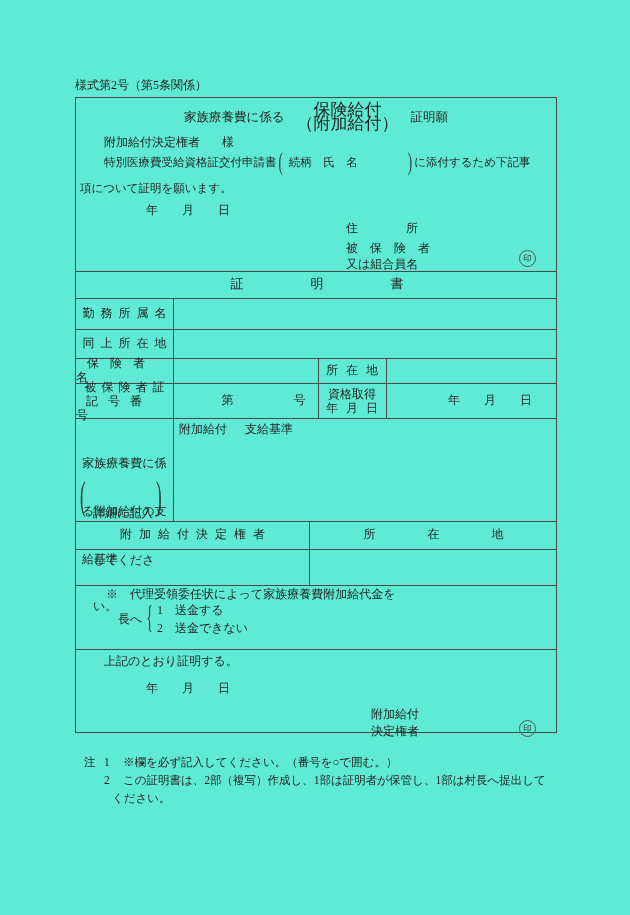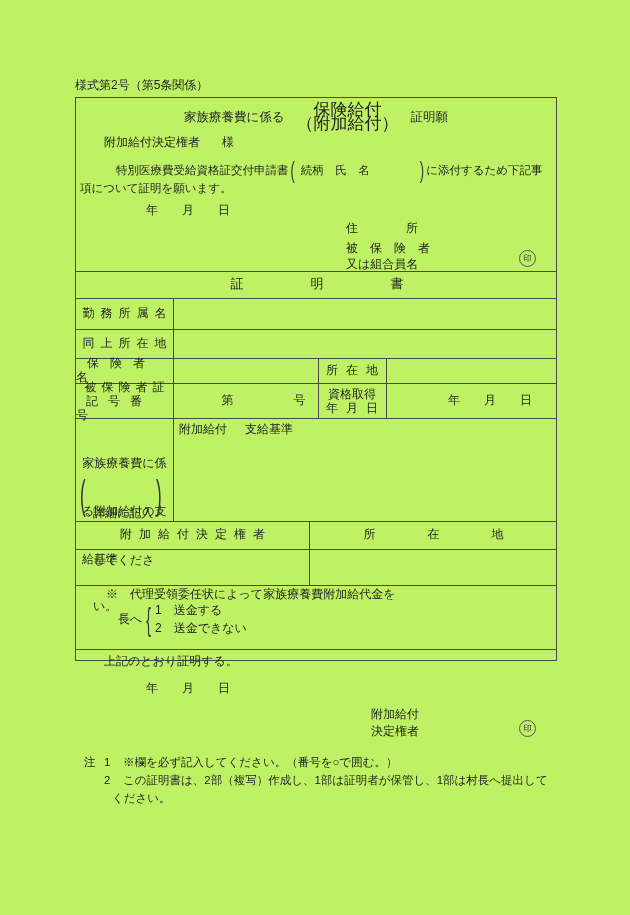--- a/index.html
+++ b/index.html
@@ -1,42 +1,42 @@
 <!DOCTYPE html>
 <html><head>
 <meta charset="utf-8">
 <style>
   * { margin:0; padding:0; box-sizing:border-box; }
   body { background:#e8e8e8; }
   .page {
     position:relative; width:630px; height:915px; margin:0 auto;
-    background:#bef264; color:#1f1f1f;
-    font-family:Liberation Sans, sans-serif;
+    background:#5eead4; color:#1f1f1f;
+    font-family:Liberation Serif, serif;
     font-size:12px; line-height:1.15;
   }
   .abs { position:absolute; white-space:pre; }
   .form-box {
-    position:absolute; left:75px; top:97px; width:482px; height:564px;
+    position:absolute; left:75px; top:97px; width:482px; height:636px;
     border:1px solid #4a4a4a;
   }
   .hline { position:absolute; left:0; width:100%; height:1px; background:#4a4a4a; }
   .vline { position:absolute; width:1px; background:#4a4a4a; }
   .cell { position:absolute; display:flex; align-items:center; justify-content:center; }
   .cell-col { position:absolute; display:flex; flex-direction:column; align-items:center; justify-content:center; }
   .ls5  { letter-spacing:5px;  text-indent:5px; }
   .ls6  { letter-spacing:6px;  text-indent:6px; }
   .ls7  { letter-spacing:7px;  text-indent:7px; }
   .ls8  { letter-spacing:8px;  text-indent:8px; }
   .ls10 { letter-spacing:10px; text-indent:10px; }
   .ls11 { letter-spacing:11px; text-indent:11px; }
   .ls52 { letter-spacing:52px; text-indent:52px; }
   .cert-heading { letter-spacing:67px; text-indent:67px; font-size:13px; }
   .title-row { position:absolute; left:0; top:5px; width:100%; display:flex; justify-content:center; align-items:center; gap:12px; font-size:12.5px; }
   .title-stack { display:flex; flex-direction:column; align-items:center; font-size:17px; line-height:14px; }
-  .intro-row { position:absolute; left:40px; top:50px; height:30px; display:flex; align-items:center; font-size:11.5px;margin-top:8px; }
+  .intro-row { position:absolute; left:28px; top:50px; height:30px; display:flex; align-items:center; font-size:11.5px; }
   .bracket-group { display:flex; align-items:center; margin:0 2px; }
   .bracket-inner { padding:0 50px 0 6px; }
   .tall-paren { display:inline-block; transform:scaleY(1.9); font-size:13px; font-weight:300; color:#333; }
   .note-paren { position:absolute; font-size:13px; transform:scale(1.3,3.1); transform-origin:0 0; color:#333; }
   .tall-brace { display:inline-block; transform:scaleY(2.3); font-size:14px; margin:0 4px; color:#333; }
   .seal {
     position:absolute; width:17px; height:17px; border:1px solid #555; border-radius:50%;
     display:flex; align-items:center; justify-content:center; font-size:8.5px; color:#333;
   }
   .auth-col { position:absolute; display:flex; flex-direction:column; line-height:17px; }

